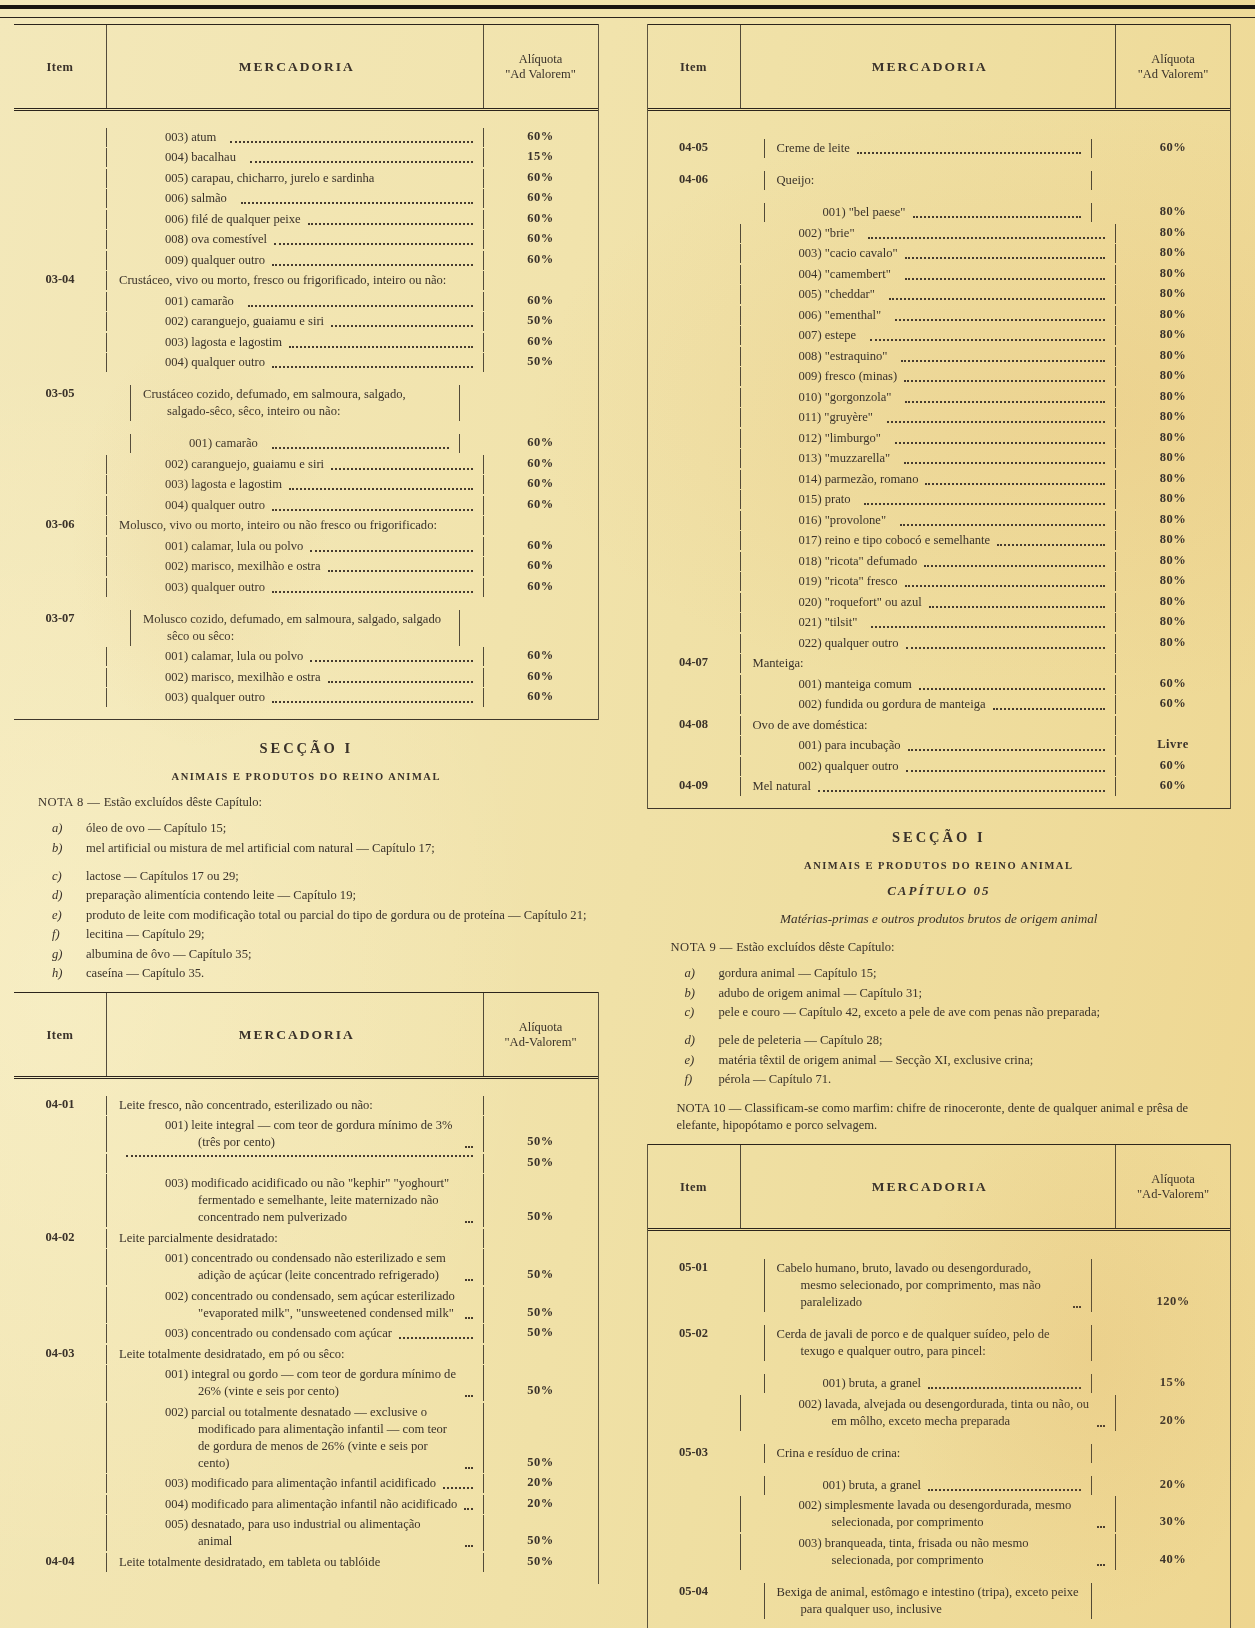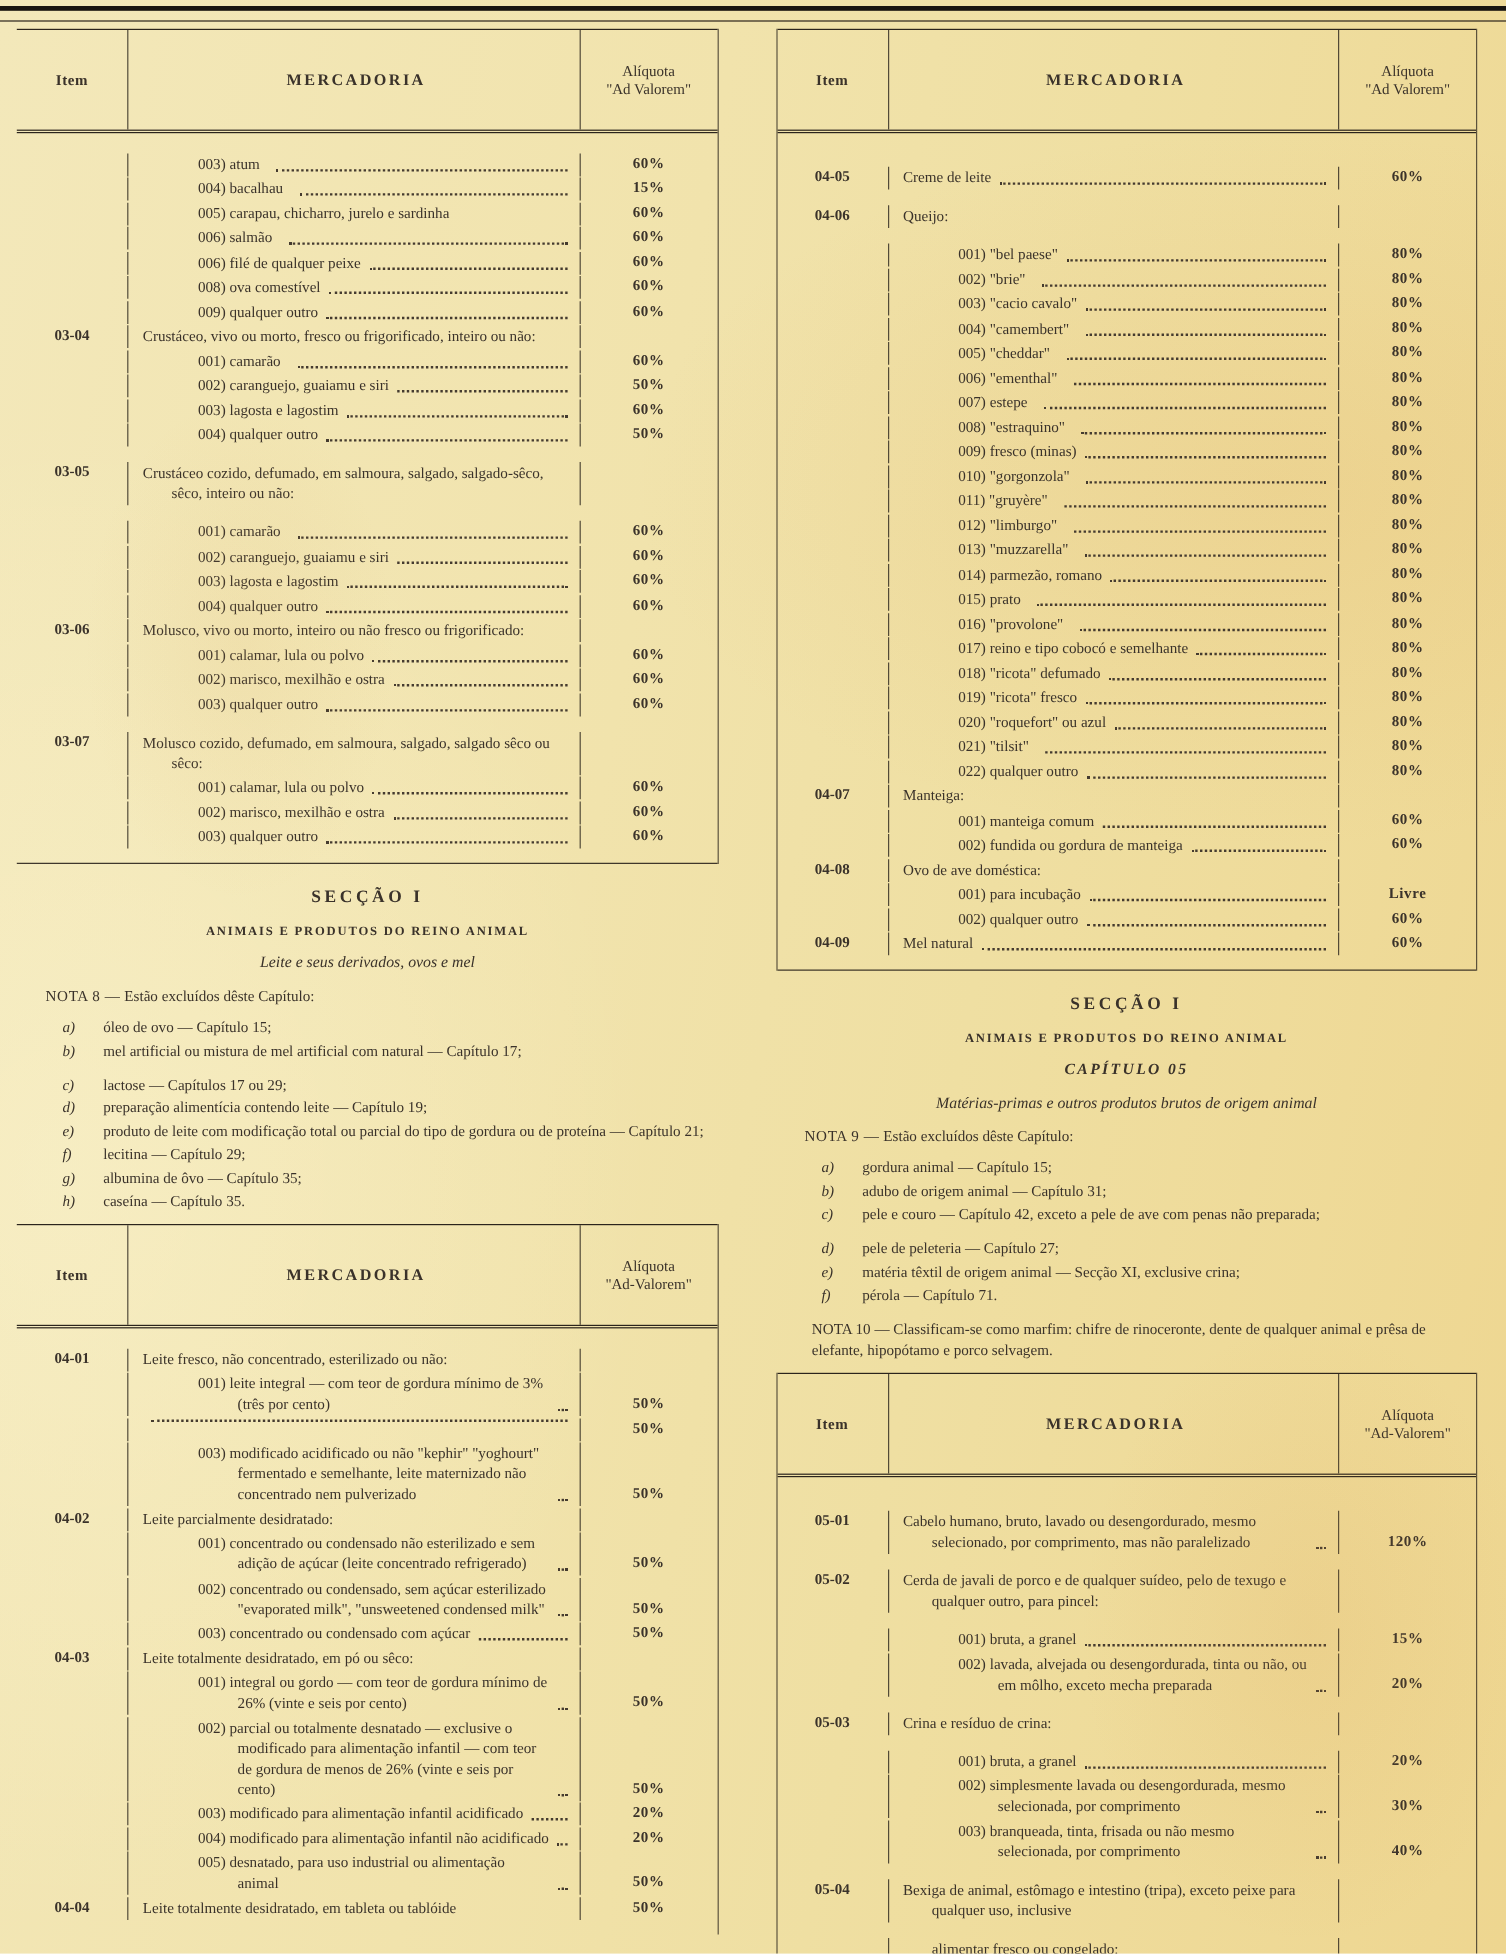--- a/index.html
+++ b/index.html
@@ -21,21 +21,21 @@
 
   .cols { display:grid; grid-template-columns:1fr 1fr; column-gap:48px;
     padding:24px 24px 0 14px; }
 
   
   .ttable { border-right:1.5px solid rgba(43,36,28,.75); }
   .ttable.b-left { border-left:1.5px solid rgba(43,36,28,.75); }
   .ttable.closed .tbody { border-bottom:1.5px solid rgba(43,36,28,.9); }
 
   .trow { display:grid; grid-template-columns:92px 1fr 114px; margin-top:1.5px; }
-  .trow.gap { margin-top:13px; }
+  .trow.gap { margin-top:13px;gap:24px; }
 
   .thead { border-top:1.5px solid #2b241c; border-bottom:3px double #2b241c; margin-top:0; }
   .thead .c-merc { display:flex; align-items:center; justify-content:center; }
   .th-item { display:flex; align-items:center; justify-content:center;
     font-size:13px; letter-spacing:.5px; }
   .th-merc { font-weight:bold; letter-spacing:2px; font-size:13.5px; padding:32px 0;font-family:Liberation Serif, serif; }
   .th-aliq { display:flex; flex-direction:column; justify-content:center;
     align-items:center; font-size:12.5px; padding:10px 2px; text-align:center; }
 
   .tbody { padding:15px 0 12px; }
@@ -337,21 +337,20 @@
                 </div>
               </div>
               <div class="c-aliq rate">60%</div>
             </div>
           </div>
         </div>
 
       <div class="sect">
         <div class="s1">SECÇÃO I</div>
         <div class="s2">ANIMAIS E PRODUTOS DO REINO ANIMAL</div>
-        <div class="s4">Leite e seus derivados, ovos e mel</div>
       </div>
 
       <div class="nota">
         <div class="nota-head"><span class="nlabel">NOTA 8 —</span> <span>Estão excluídos dêste Capítulo:</span></div>
         <div class="nlist">
             <div class="nitem">
               <div class="nletra">a)</div>
               <div class="ntexto">óleo de ovo — Capítulo 15;</div>
             </div>
             <div class="nitem">
@@ -886,21 +885,21 @@
             <div class="nitem">
               <div class="nletra">b)</div>
               <div class="ntexto">adubo de origem animal — Capítulo 31;</div>
             </div>
             <div class="nitem">
               <div class="nletra">c)</div>
               <div class="ntexto">pele e couro — Capítulo 42, exceto a pele de ave com penas não preparada;</div>
             </div>
             <div class="nitem ngap">
               <div class="nletra">d)</div>
-              <div class="ntexto">pele de peleteria — Capítulo 27;</div>
+              <div class="ntexto">pele de peleteria — Capítulo 28;</div>
             </div>
             <div class="nitem">
               <div class="nletra">e)</div>
               <div class="ntexto">matéria têxtil de origem animal — Secção XI, exclusive crina;</div>
             </div>
             <div class="nitem">
               <div class="nletra">f)</div>
               <div class="ntexto">pérola — Capítulo 71.</div>
             </div>
           </div>

